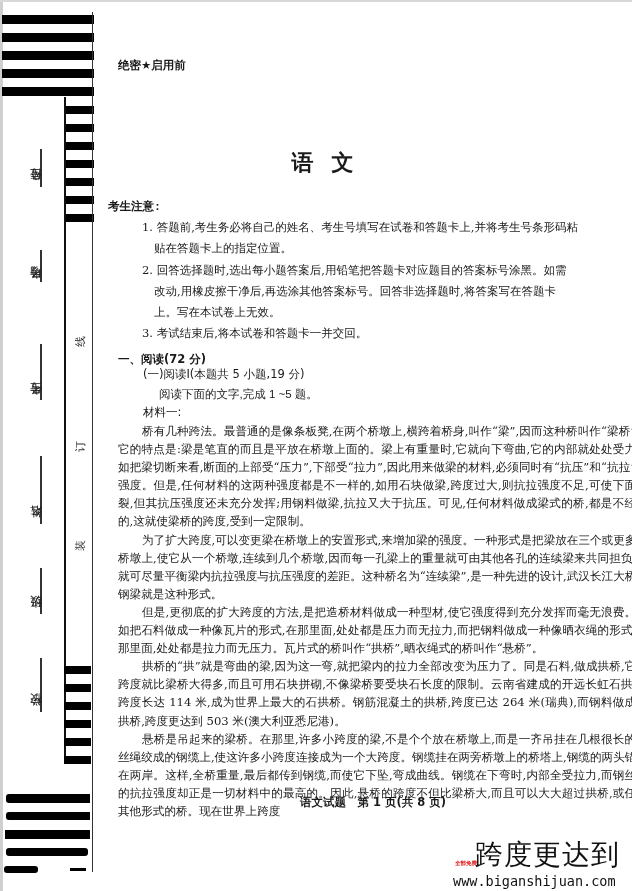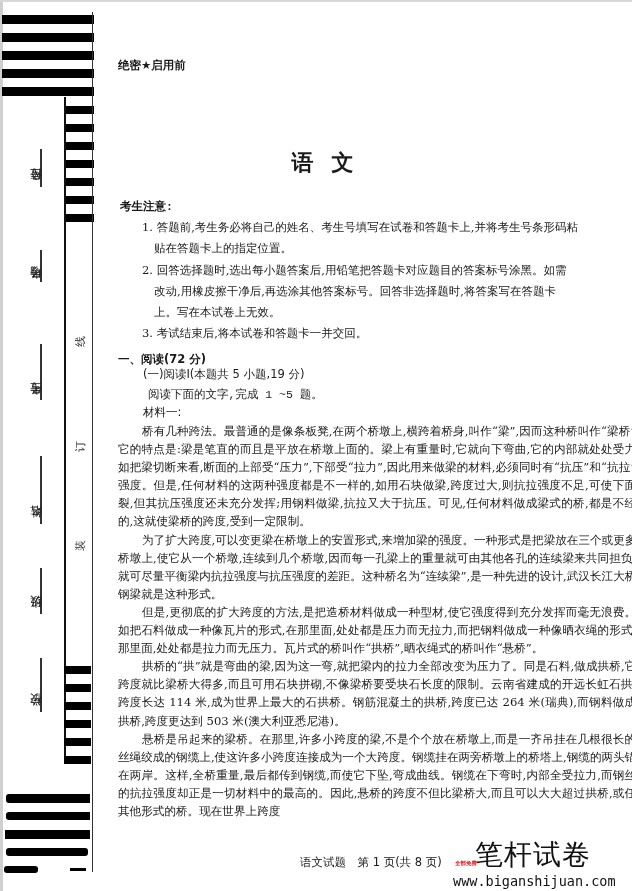--- a/index.html
+++ b/index.html
@@ -18,32 +18,32 @@
   .strip-line-thin { position: absolute; left: 92px; top: 10px; width: 1px; height: 860px; background: #333; }
   .vlabel { position: absolute; font-family: "DejaVu Sans", sans-serif; font-size: 12px; color: #222; writing-mode: vertical-rl; transform: rotate(180deg); letter-spacing: 1px; }
   .vfill { position: absolute; left: 40px; width: 1.5px; background: #333; }
   .bind-char { position: absolute; left: 75px; font-family: "DejaVu Sans", sans-serif; font-size: 11px; color: #333; transform: rotate(-90deg); }
 
   
   .secret { position: absolute; left: 118px; top: 56px; font-family: "DejaVu Sans", sans-serif; font-weight: bold; font-size: 11.5px; text-align: center; }
   .title { position: absolute; left: 0; width: 632px; top: 96px; text-align: center; font-size: 15.5px; padding-left: 115px; box-sizing: border-box; }
   .subject { position: absolute; left: 0; width: 548px; top: 146px; text-align: center; font-size: 22px; font-weight: bold; padding-left: 115px; box-sizing: border-box; letter-spacing: 18px; }
 
-  .notice-head { position: absolute; left: 120px; top: 197px; font-family: Liberation Mono, monospace; font-weight: bold; font-size: 11.5px; }
+  .notice-head { position: absolute; left: 108px; top: 197px; font-family: Liberation Mono, monospace; font-weight: bold; font-size: 11.5px; }
   .notice { position: absolute; left: 142px; top: 215px; width: 500px; font-size: 11.5px; line-height: 21.3px; }
 
   .sec { position: absolute; left: 118px; top: 350px; font-family: "DejaVu Sans", sans-serif; font-weight: bold; font-size: 11.5px; text-align: right; }
   .sub { position: absolute; left: 143px; top: 365px; font-family: "DejaVu Sans", sans-serif; font-size: 11.5px; }
-  .instr { position: absolute; left: 148px; top: 385px; font-family: Liberation Mono, monospace; font-size: 11.5px; text-align: center; }
+  .instr { position: absolute; left: 159px; top: 385px; font-family: Liberation Sans, sans-serif; font-size: 11.5px; text-align: center; }
   .mat { position: absolute; left: 143px; top: 403px; font-family: "DejaVu Sans", sans-serif; font-weight: normal; font-size: 11.5px; }
 
   .body-text { position: absolute; left: 118px; top: 420px; width: 530px; font-size: 11.6px; line-height: 18.1px; }
   .body-text p { margin: 0; text-indent: 24px; text-align: justify; }
 
-  .footer { position: absolute; left: 300px; top: 853px; font-family: "DejaVu Sans", sans-serif; font-size: 11.5px; font-weight: normal; }
+  .footer { position: absolute; left: 300px; top: 793px; font-family: "DejaVu Sans", sans-serif; font-size: 11.5px; font-weight: bold; }
   .wm { position: absolute; left: 455px; top: 834px; }
   .wm-title { position: absolute; left: 20px; top: 0; font-family: "DejaVu Sans", sans-serif; font-size: 28px; color: #111; white-space: nowrap; letter-spacing: 1px; }
   .wm-free { position: absolute; left: 0; top: 24px; font-family: "DejaVu Sans", sans-serif; font-size: 5.5px; color: #d11; white-space: nowrap; font-weight: bold; }
   .wm-url { position: absolute; left: -2px; top: 37px; font-family: "DejaVu Sans Mono", monospace; font-size: 13.5px; color: #111; white-space: nowrap; }
 </style>
 </head>
 <body>
 
 <div class="page">
   <div class="edge-left"></div>
@@ -121,17 +121,17 @@
     <p>桥有几种跨法。最普通的是像条板凳,在两个桥墩上,横跨着桥身,叫作“梁”,因而这种桥叫作“梁桥”。它的特点是:梁是笔直的而且是平放在桥墩上面的。梁上有重量时,它就向下弯曲,它的内部就处处受力。如把梁切断来看,断面的上部受“压力”,下部受“拉力”,因此用来做梁的材料,必须同时有“抗压”和“抗拉”的强度。但是,任何材料的这两种强度都是不一样的,如用石块做梁,跨度过大,则抗拉强度不足,可使下面断裂,但其抗压强度还未充分发挥;用钢料做梁,抗拉又大于抗压。可见,任何材料做成梁式的桥,都是不经济的,这就使梁桥的跨度,受到一定限制。</p>
     <p>为了扩大跨度,可以变更梁在桥墩上的安置形式,来增加梁的强度。一种形式是把梁放在三个或更多的桥墩上,使它从一个桥墩,连续到几个桥墩,因而每一孔梁上的重量就可由其他各孔的连续梁来共同担负,这就可尽量平衡梁内抗拉强度与抗压强度的差距。这种桥名为“连续梁”,是一种先进的设计,武汉长江大桥的钢梁就是这种形式。</p>
     <p>但是,更彻底的扩大跨度的方法,是把造桥材料做成一种型材,使它强度得到充分发挥而毫无浪费。比如把石料做成一种像瓦片的形式,在那里面,处处都是压力而无拉力,而把钢料做成一种像晒衣绳的形式,在那里面,处处都是拉力而无压力。瓦片式的桥叫作“拱桥”,晒衣绳式的桥叫作“悬桥”。</p>
     <p>拱桥的“拱”就是弯曲的梁,因为这一弯,就把梁内的拉力全部改变为压力了。同是石料,做成拱桥,它的跨度就比梁桥大得多,而且可用石块拼砌,不像梁桥要受块石长度的限制。云南省建成的开远长虹石拱桥,跨度长达 114 米,成为世界上最大的石拱桥。钢筋混凝土的拱桥,跨度已达 264 米(瑞典),而钢料做成的拱桥,跨度更达到 503 米(澳大利亚悉尼港)。</p>
     <p>悬桥是吊起来的梁桥。在那里,许多小跨度的梁,不是个个放在桥墩上,而是一齐吊挂在几根很长的钢丝绳绞成的钢缆上,使这许多小跨度连接成为一个大跨度。钢缆挂在两旁桥墩上的桥塔上,钢缆的两头锚碇在两岸。这样,全桥重量,最后都传到钢缆,而使它下坠,弯成曲线。钢缆在下弯时,内部全受拉力,而钢丝绳的抗拉强度却正是一切材料中的最高的。因此,悬桥的跨度不但比梁桥大,而且可以大大超过拱桥,或任何其他形式的桥。现在世界上跨度</p>
   </div>
 
   <div class="footer">语文试题　第 1 页(共 8 页)</div>
 
   <div class="wm">
-    <div class="wm-title">笔杆试卷</div>
+    <div class="wm-title">跨度更达到</div>
     <div class="wm-free">全部免费</div>
     <div class="wm-url">www.biganshijuan.com</div>
   </div>
 </div>
 
 </body></html>

